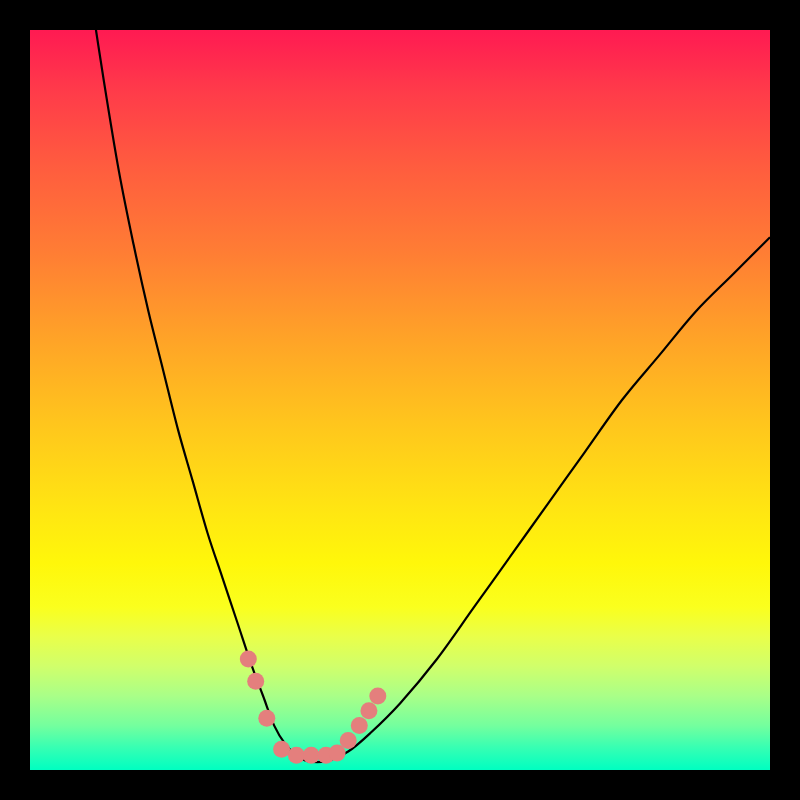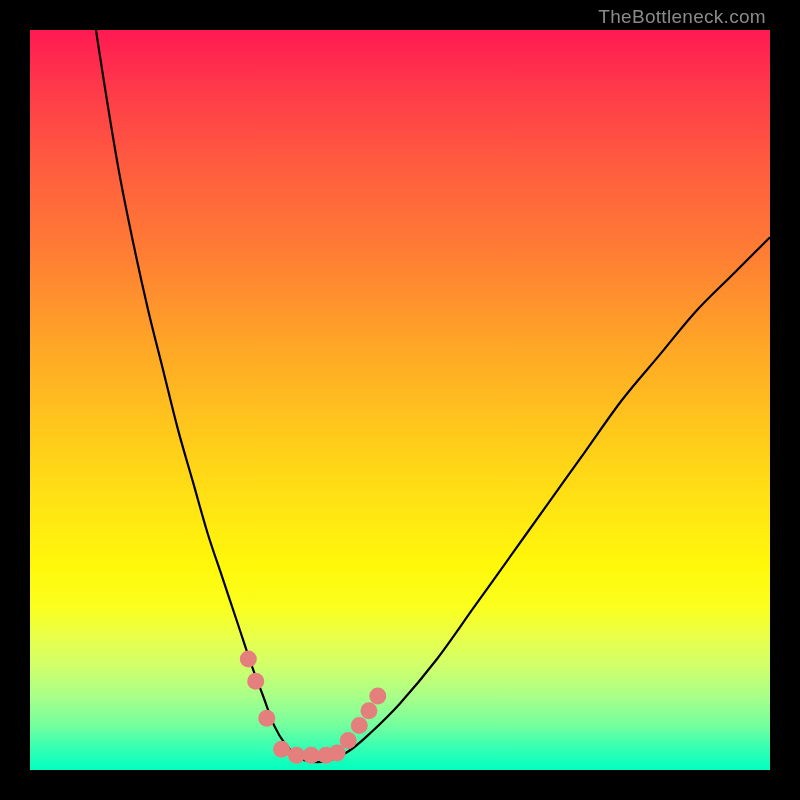--- a/index.html
+++ b/index.html
@@ -70,21 +70,20 @@
   }
   .dot {
     fill: #e47f7d;
     stroke: none;
   }
 </style>
 </head>
 <body>
 
 <div class="frame">
-  <div class="watermark">TheBottleneck.com</div>
   <div class="plot-area">
     <div class="gradient-bg"></div>
     <svg class="curve" viewBox="0 0 740 740" preserveAspectRatio="none">
       <path id="curve-path" fill="none" stroke="#000000" stroke-width="2.2" d="M59.20,-44.40 C61.67,-28.37 69.07,20.97 74.00,51.80 C78.93,82.63 83.87,113.47 88.80,140.60 C93.73,167.73 98.67,191.17 103.60,214.60 C108.53,238.03 113.47,260.23 118.40,281.20 C123.33,302.17 128.27,320.67 133.20,340.40 C138.13,360.13 143.07,381.10 148.00,399.60 C152.93,418.10 157.87,434.13 162.80,451.40 C167.73,468.67 172.67,487.17 177.60,503.20 C182.53,519.23 187.47,532.80 192.40,547.60 C197.33,562.40 202.27,577.20 207.20,592.00 C212.13,606.80 217.68,624.07 222.00,636.40 C226.32,648.73 229.40,656.13 233.10,666.00 C236.80,675.87 240.50,687.58 244.20,695.60 C247.90,703.62 251.60,709.17 255.30,714.10 C259.00,719.03 262.70,722.36 266.40,725.20 C270.10,728.04 272.57,730.13 277.50,731.12 C282.43,732.11 289.22,732.72 296.00,731.12 C302.78,729.52 310.80,726.19 318.20,721.50 C325.60,716.81 331.77,711.02 340.40,703.00 C349.03,694.98 358.90,685.73 370.00,673.40 C381.10,661.07 394.67,645.03 407.00,629.00 C419.33,612.97 431.67,594.47 444.00,577.20 C456.33,559.93 468.67,542.67 481.00,525.40 C493.33,508.13 505.67,490.87 518.00,473.60 C530.33,456.33 542.67,439.07 555.00,421.80 C567.33,404.53 579.67,386.03 592.00,370.00 C604.33,353.97 616.67,340.40 629.00,325.60 C641.33,310.80 653.67,294.77 666.00,281.20 C678.33,267.63 690.67,256.53 703.00,244.20 C715.33,231.87 733.83,213.37 740.00,207.20"></path>
       <g id="marker-group">
           <circle cx="218.30" cy="629.00" r="8.5" class="dot" fill="#e47f7d"></circle>
           <circle cx="225.70" cy="651.20" r="8.5" class="dot" fill="#e47f7d"></circle>
           <circle cx="236.80" cy="688.20" r="8.5" class="dot" fill="#e47f7d"></circle>
           <circle cx="251.60" cy="719.28" r="8.5" class="dot" fill="#e47f7d"></circle>
           <circle cx="266.40" cy="725.20" r="8.5" class="dot" fill="#e47f7d"></circle>

